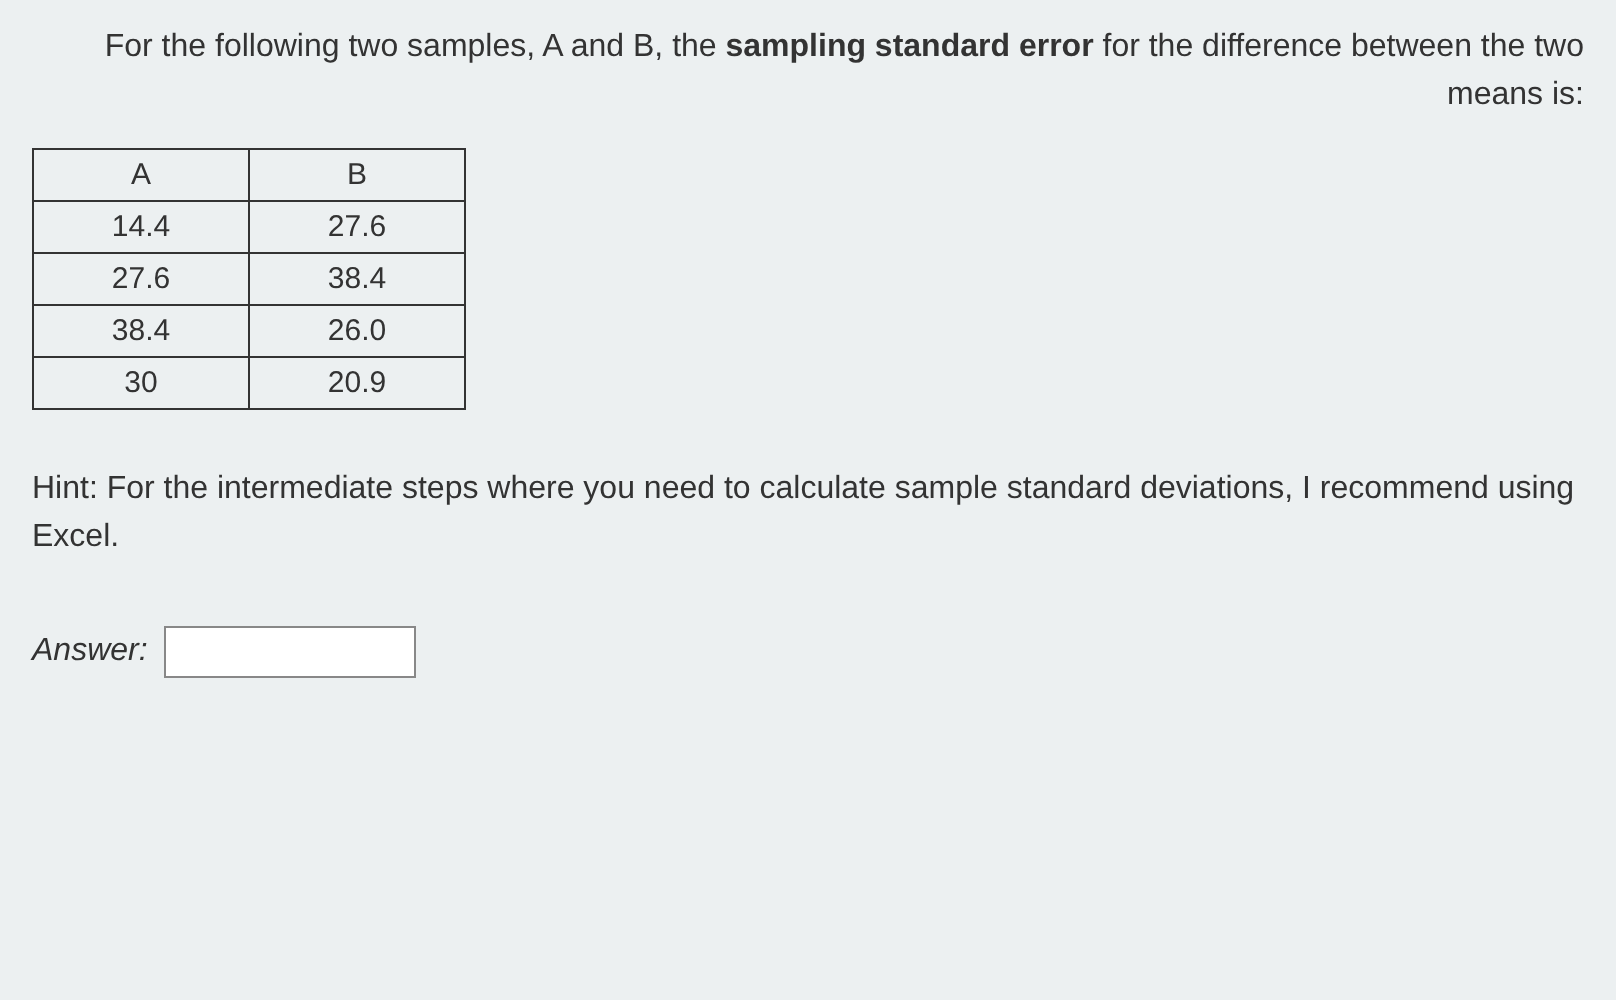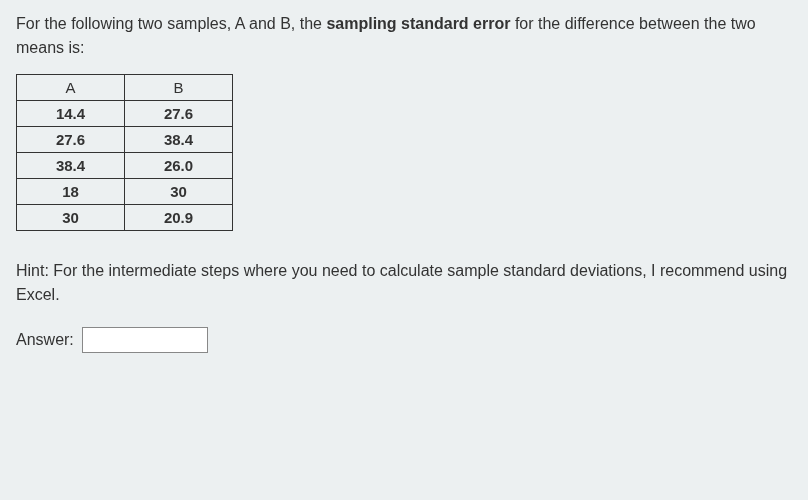--- a/index.html
+++ b/index.html
@@ -13,54 +13,56 @@
       padding: 12px 16px;
       width: 808px;
       height: 500px;
       color: #333;
     }
     .question-text {
       font-size: 16px;
       line-height: 1.5;
       color: #333;
       margin-bottom: 14px;
+      text-align: right;
     }
     .question-text strong {
       font-weight: 700;
     }
     table {
       border-collapse: collapse;
       margin-bottom: 28px;
     }
     th, td {
       border: 1px solid #333;
       padding: 3px 8px;
       text-align: center;
       min-width: 108px;
       font-size: 15px;
-      font-weight: 700;
+      font-weight: 400;
       height: 26px;
     }
     th {
       font-weight: 400;
     }
     .hint-text {
       font-size: 16px;
       line-height: 1.5;
       color: #333;
-      margin-bottom: 20px;
+      margin-bottom: 32px;
     }
     .answer-row {
       display: flex;
       align-items: center;
       gap: 8px;
     }
     .answer-label {
       font-size: 16px;
       color: #333;
+      font-style: italic;
     }
     .answer-input {
       border: 1px solid #888;
       background: #fff;
       height: 26px;
       width: 126px;
       padding: 2px 4px;
       font-size: 14px;
     }
   </style>
@@ -85,24 +87,20 @@
     </tr>
     <tr>
       <td>27.6</td>
       <td>38.4</td>
     </tr>
     <tr>
       <td>38.4</td>
       <td>26.0</td>
     </tr>
     <tr>
-      <td>18</td>
-      <td>30</td>
-    </tr>
-    <tr>
       <td>30</td>
       <td>20.9</td>
     </tr>
   </tbody>
 </table>
 
 <div class="hint-text">Hint: For the intermediate steps where you need to calculate sample standard deviations, I recommend using Excel.</div>
 
 <div class="answer-row">
   <span class="answer-label">Answer:</span>

